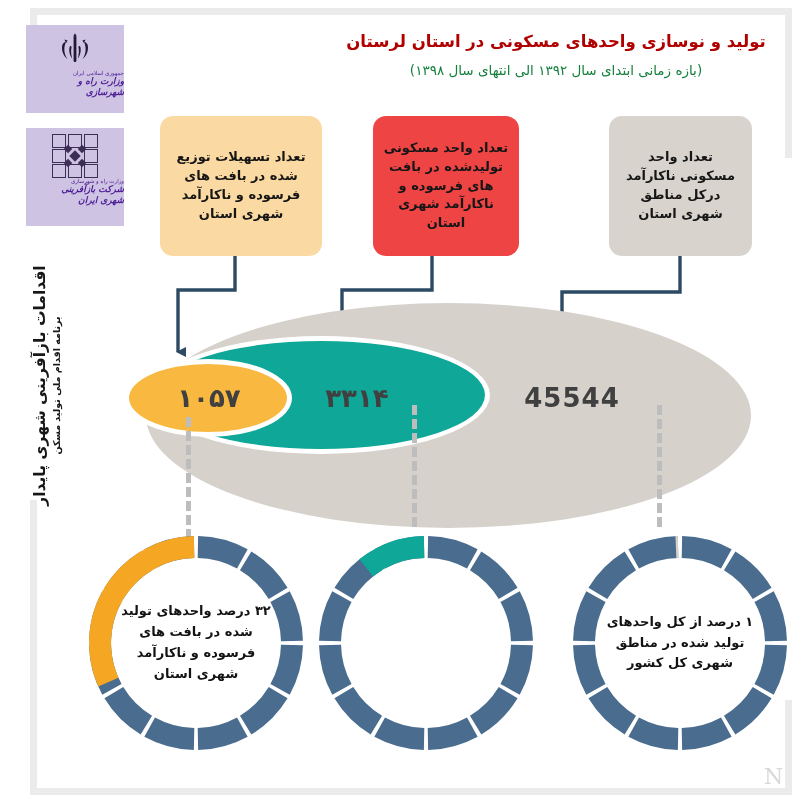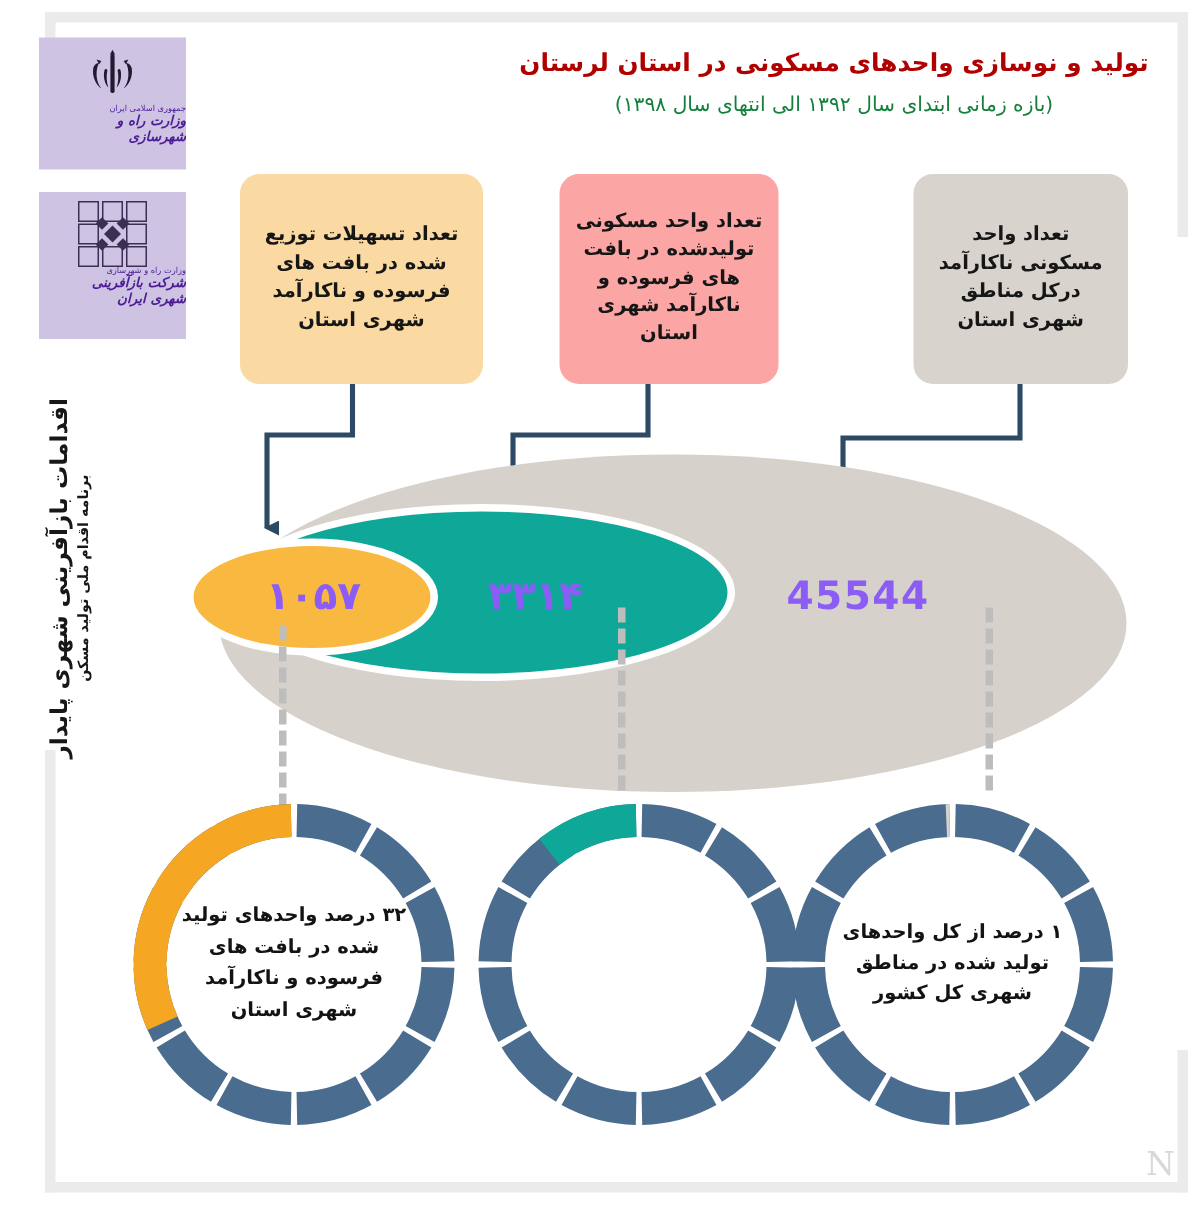--- a/index.html
+++ b/index.html
@@ -134,21 +134,21 @@
     justify-content: center;
     text-align: center;
     font-weight: bold;
     color: #161616;
     font-size: 13px;
     line-height: 1.45;
     padding: 6px 10px;
     direction: rtl;
   }
   .callout-orange { left: 160px; top: 116px; width: 162px; height: 140px; background: #fbd9a2; }
-  .callout-teal   { left: 373px; top: 116px; width: 146px; height: 140px; background: #fca5a5; }
+  .callout-teal   { left: 373px; top: 116px; width: 146px; height: 140px; background: #ef4444; }
   .callout-gray   { left: 609px; top: 116px; width: 143px; height: 140px; background: #d8d4cd; }
 
   
   .arrow-svg {
     position: absolute;
     left: 0;
     top: 0;
     width: 800px;
     height: 803px;
     pointer-events: none;
@@ -181,21 +181,21 @@
     width: 168px;
     height: 78px;
     background: #f9b83f;
     border: 5px solid #ffffff;
     box-sizing: border-box;
   }
   .enum {
     position: absolute;
     font-size: 26px;
     font-weight: bold;
-    color: #8b5cf6;
+    color: #404040;
     direction: ltr;
     letter-spacing: 1px;
     white-space: nowrap;
   }
   .enum-1 { left: 151px; top: 383px; width: 116px; text-align: center; }
   .enum-2 { left: 296px; top: 383px; width: 122px; text-align: center; }
   .enum-3 { left: 502px; top: 383px; width: 140px; text-align: center; }
 
   
   .dash {
@@ -209,21 +209,21 @@
   .dash-3 { left: 657px; top: 405px; }
 
   
   .donut-wrap {
     position: absolute;
     width: 226px;
     height: 226px;
   }
   .donut-1 { left: 83px;  top: 530px; }
   .donut-2 { left: 313px; top: 530px; }
-  .donut-3 { left: 522px; top: 530px; }
+  .donut-3 { left: 567px; top: 530px; }
 
   .donut-svg { position: absolute; left: 0; top: 0; }
 
   .donut-label {
     position: absolute;
     left: 34px;
     top: 34px;
     width: 158px;
     height: 158px;
     display: flex;

